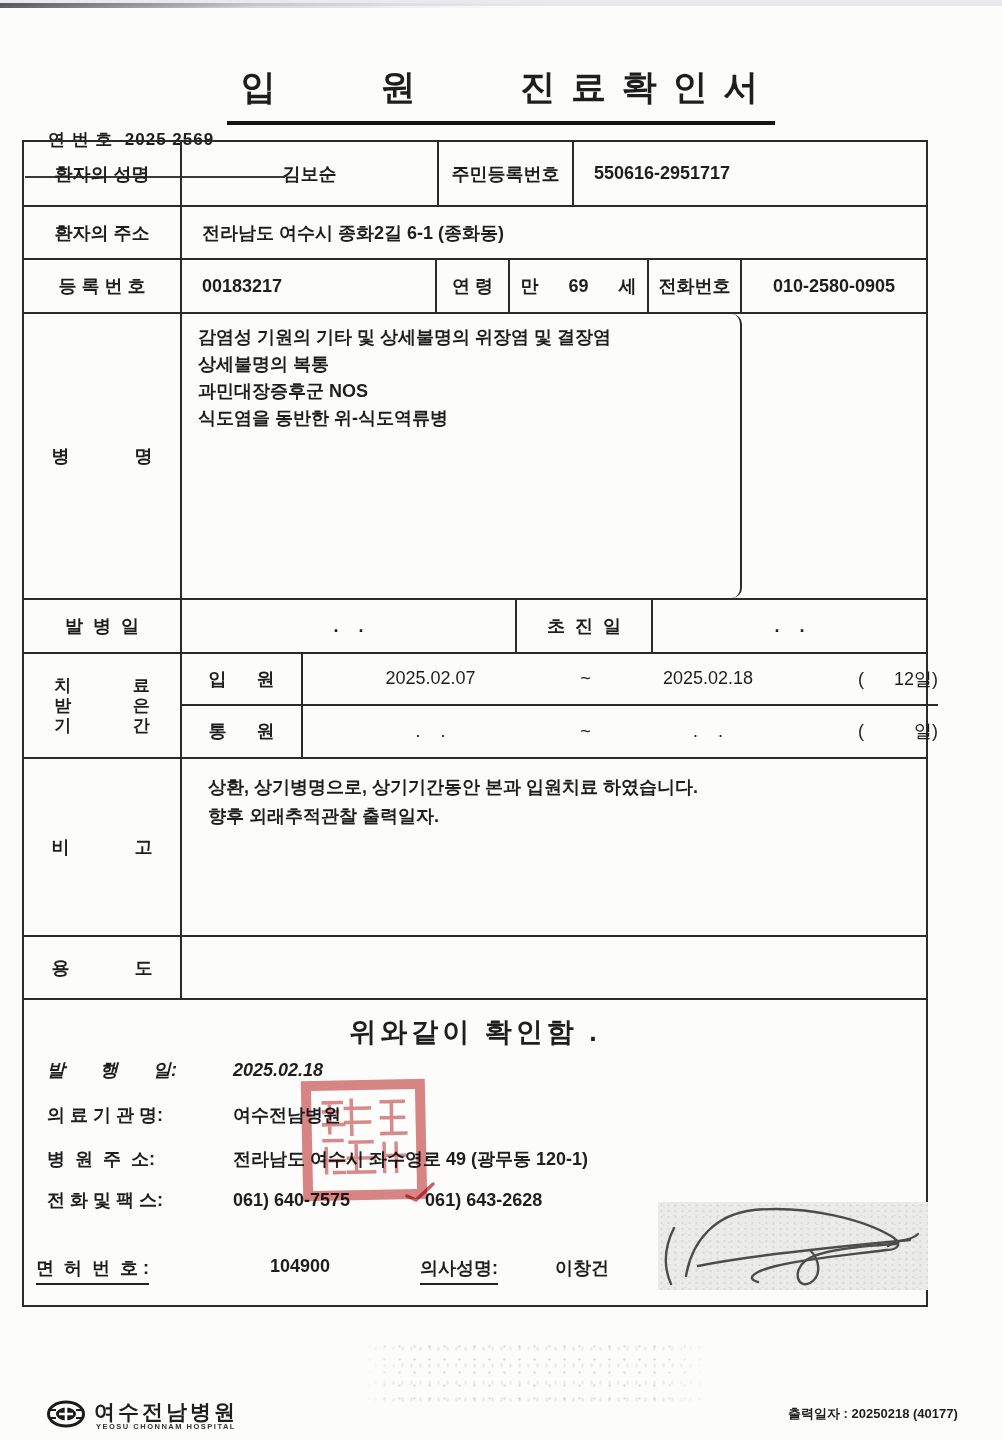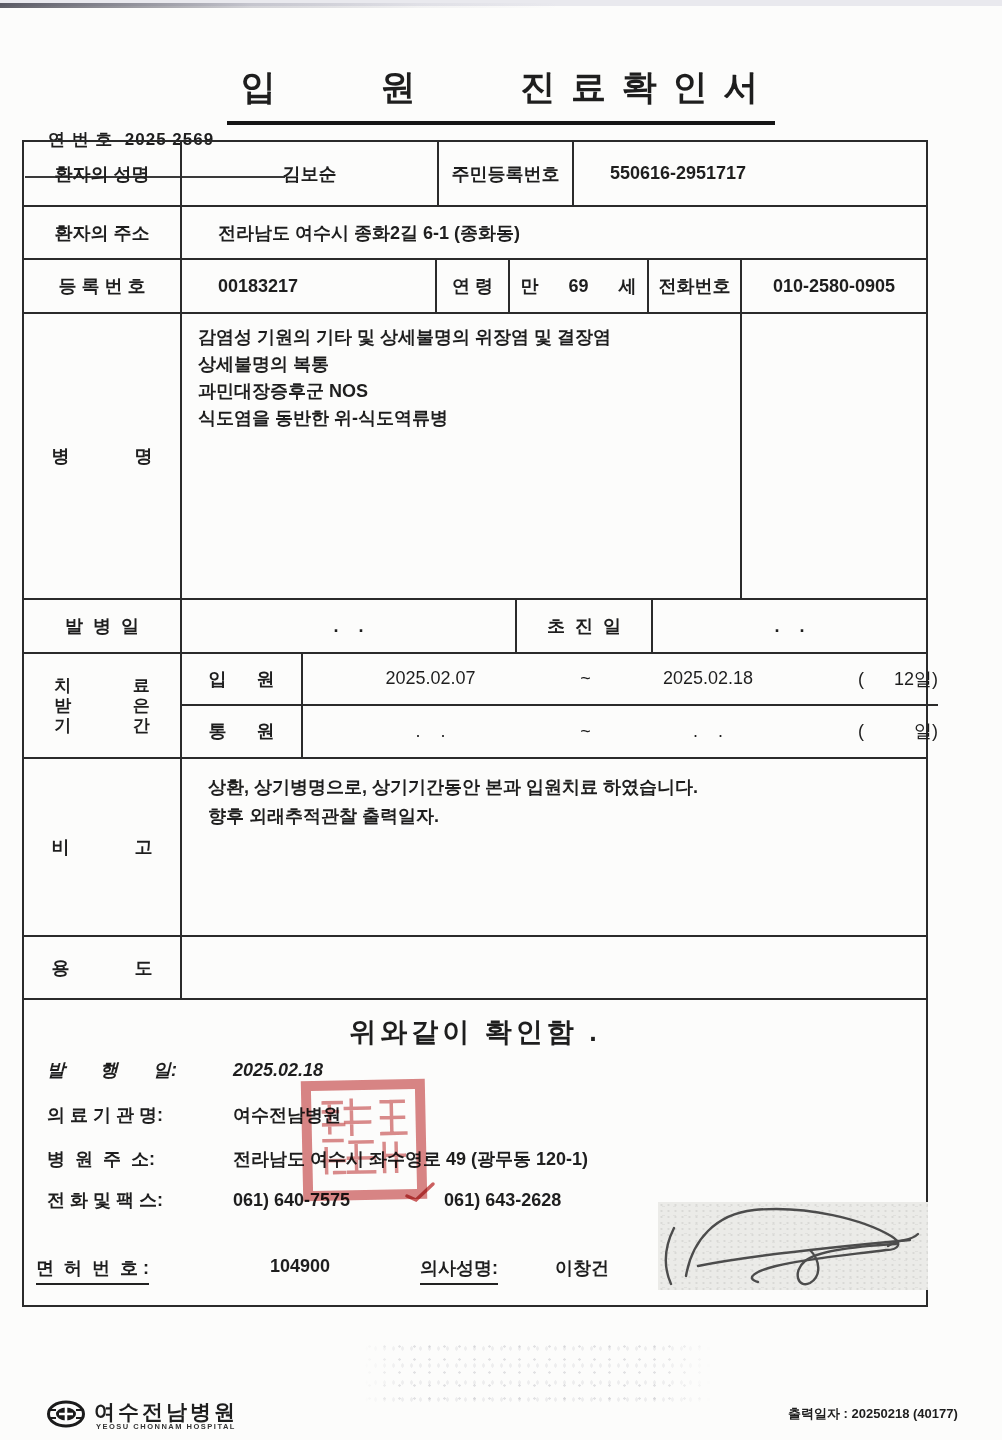--- a/index.html
+++ b/index.html
@@ -35,23 +35,23 @@
     border:2px solid var(--line);display:flex;flex-direction:column;background:transparent;}
   .trow{display:flex;border-bottom:2px solid var(--line);flex:0 0 auto;}
   .trow.last{border-bottom:none;flex:1 1 auto;}
   .cell{border-right:2px solid var(--line);display:flex;align-items:center;font-size:18px;font-weight:600;}
   .cell.noR{border-right:none;}
   .cell.center{justify-content:center;text-align:center;}
   .cell.left{justify-content:flex-start;}
   .label-cell{width:158px;flex:0 0 158px;justify-content:center;text-align:center;}
   .grow{flex:1 1 auto;}
 
-  .val-pad{padding-left:36px;}
+  .val-pad{padding-left:20px;}
   .diag-names{flex-direction:column;align-items:flex-start;justify-content:flex-start;
-    padding:10px 0 0 16px;line-height:27px;font-size:18px;}
+    padding:10px 0 0 16px;line-height:27px;font-size:18px;border-radius:10px;}
   .diag-codes{flex-direction:column;align-items:flex-start;justify-content:flex-start;
     padding:10px 0 0 14px;line-height:27px;font-size:17px;}
   .treat-label{flex-direction:column;justify-content:center;line-height:20px;font-size:17px;}
   .subrows{display:flex;flex-direction:column;flex:1 1 auto;}
   .subrow{display:flex;flex:1 1 50%;border-bottom:2px solid var(--line);}
   .subrow:last-child{border-bottom:none;}
   .sub-label{width:121px;flex:0 0 121px;}
   .period-val{flex:1 1 auto;display:flex;align-items:center;font-size:18px;}
   .period-val .from{width:255px;text-align:center;}
   .period-val .tilde{width:55px;text-align:center;}
@@ -60,21 +60,21 @@
   .remarks-cell{flex-direction:column;align-items:flex-start;justify-content:flex-start;
     padding:14px 0 0 26px;line-height:29px;font-size:18px;}
 
   
   .bottom-cell{position:relative;flex:1 1 auto;font-size:18px;}
   .statement{position:absolute;top:14px;left:0;width:100%;text-align:center;
     font-size:27px;font-weight:700;letter-spacing:4px;}
   .info-row{position:absolute;left:23px;display:flex;align-items:center;font-weight:600;}
   .info-row .ilabel{width:168px;flex:0 0 168px;}
   .info-row .ival{margin-left:18px;}
-  .info-row .ival2{margin-left:94px;}
+  .info-row .ival2{margin-left:75px;}
   .r-issue{top:58px;font-style:italic;}
   .r-inst{top:103px;}
   .r-addr{top:147px;}
   .r-tel{top:188px;}
   .license-row{position:absolute;left:0;top:248px;width:100%;height:40px;font-weight:600;}
   .license-row span{position:absolute;white-space:pre;}
   .ul{border-bottom:2px solid #222;padding-bottom:3px;}
   .lic-label{left:12px;top:8px;}
   .lic-val{left:246px;top:8px;}
   .doc-label{left:396px;top:8px;}

